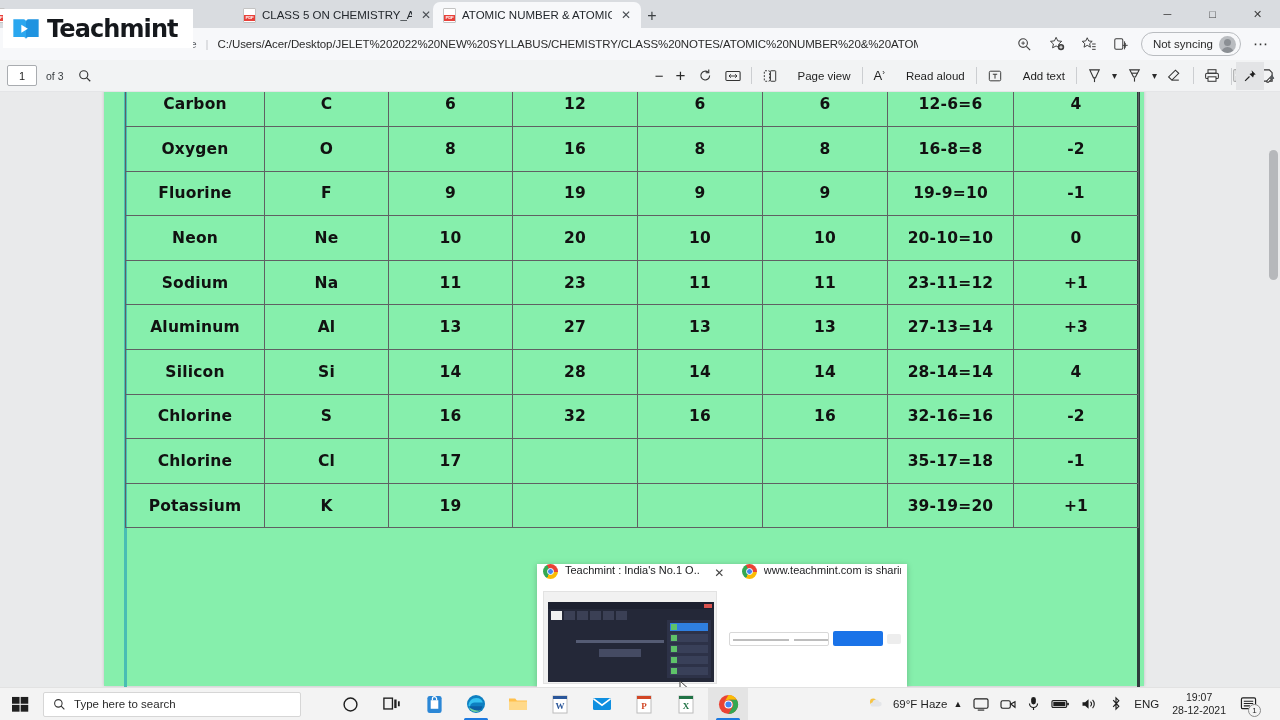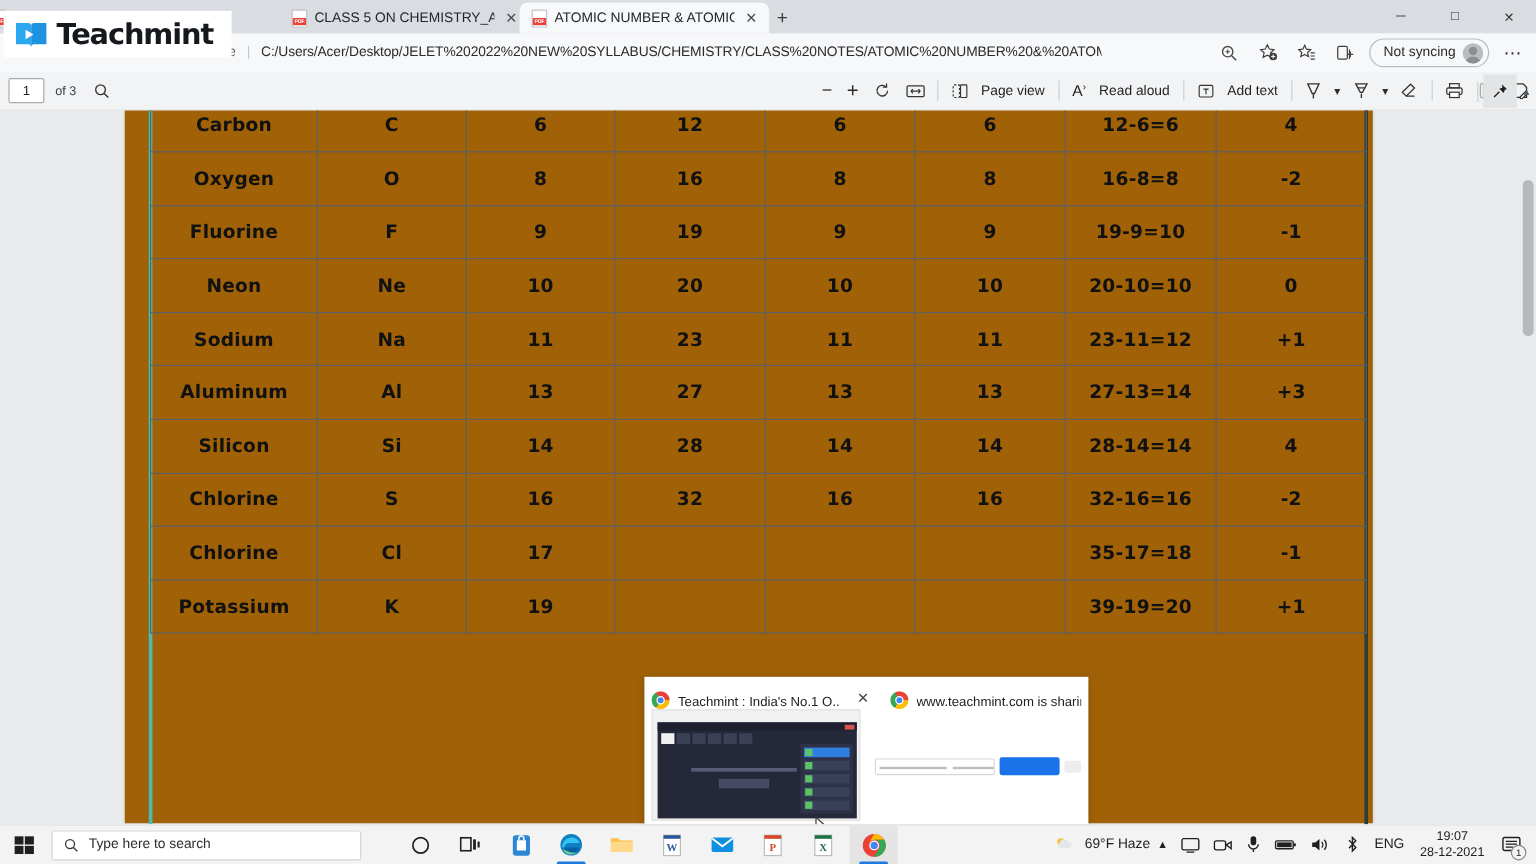--- a/index.html
+++ b/index.html
@@ -128,21 +128,21 @@
     background: #fff; border-radius: 2px;
     display: flex; align-items: center; justify-content: center;
     font-size: 11px; color: #222; margin-left: 7px;
   }
   .ofcount { font-size: 10.5px; color: #3c4043; margin-left: 9px; }
   .tb-icon {
     height: 26px; display: flex; align-items: center; justify-content: center;
     color: #2b2b2b; font-size: 13px; padding: 0 6px;
   }
   .tb-item {
-    height: 26px; display: flex; align-items: center; gap: 11px;
+    height: 26px; display: flex; align-items: center; gap: 21px;
     color: #1f1f1f; font-size: 11.5px; padding: 0 7px;
   }
   .tb-sep { width: 1px; height: 17px; background: #ccced1; margin: 0 4px; }
   .right-tools {
     position: absolute; right: 0; top: 60px; height: 32px;
     display: flex; align-items: center;
   }
   .pin-btn {
     width: 28px; height: 28px; background: #e3e4e6;
     display: flex; align-items: center; justify-content: center;
@@ -151,21 +151,21 @@
   .chev-up { font-size: 8px; color: #5a5d61; padding: 0 4px; }
 
   
   .viewer {
     position: absolute; left: 0; top: 92px; width: 1280px; height: 595px;
     background: #e9eaeb; overflow: hidden;
   }
   .page {
     position: absolute; left: 104px; top: -6px;
     width: 1040px; height: 600px;
-    background: #a16207;
+    background: #86efac;
     box-shadow: 0 0 3px rgba(0,0,0,0.18);
   }
   .scrollbar-track {
     position: absolute; right: 0; top: 0; width: 14px; height: 595px;
     background: #e9eaeb;
   }
   .scrollbar-thumb {
     position: absolute; right: 2px; top: 58px; width: 9px; height: 130px;
     background: #b6b8bb; border-radius: 5px;
   }
@@ -208,21 +208,21 @@
   }
 
   
   .share-overlay {
     position: absolute; left: 537px; top: 564px;
     width: 370px; height: 123px;
     background: #ffffff;
     box-shadow: 0 1px 6px rgba(0,0,0,0.22);
   }
   .share-head {
-    height: 27px; display: flex; align-items: flex-end;
+    height: 27px; display: flex; align-items: flex-start;
     padding: 0 6px; gap: 7px;
   }
   .chrome-dot {
     width: 15px; height: 15px; border-radius: 50%;
     flex: 0 0 15px;
     background:
       conic-gradient(from -30deg, #ea4335 0deg 120deg, #fbbc05 120deg 240deg, #34a853 240deg 360deg);
     position: relative;
   }
   .chrome-dot::after {
@@ -362,21 +362,21 @@
   .tb-app {
     width: 40px; height: 33px; position: relative;
     display: flex; align-items: center; justify-content: center;
   }
   .tb-app.running::after {
     content: ""; position: absolute; bottom: 0; left: 8px;
     width: 24px; height: 3px; background: #1d7ae0; border-radius: 2px;
   }
   .tb-app.active { background: #e4e4e4; }
   .tray {
-    position: absolute; right: 3px; bottom: 0; height: 33px;
+    position: absolute; right: 14px; bottom: 0; height: 33px;
     display: flex; align-items: center; gap: 1px; padding-right: 4px;
   }
   .tray-item {
     display: flex; align-items: center; justify-content: center;
     height: 33px; padding: 0 5px;
     font-size: 11.5px; color: #1f1f1f;
   }
   .clock {
     display: flex; flex-direction: column; align-items: center;
     justify-content: center; height: 33px;

